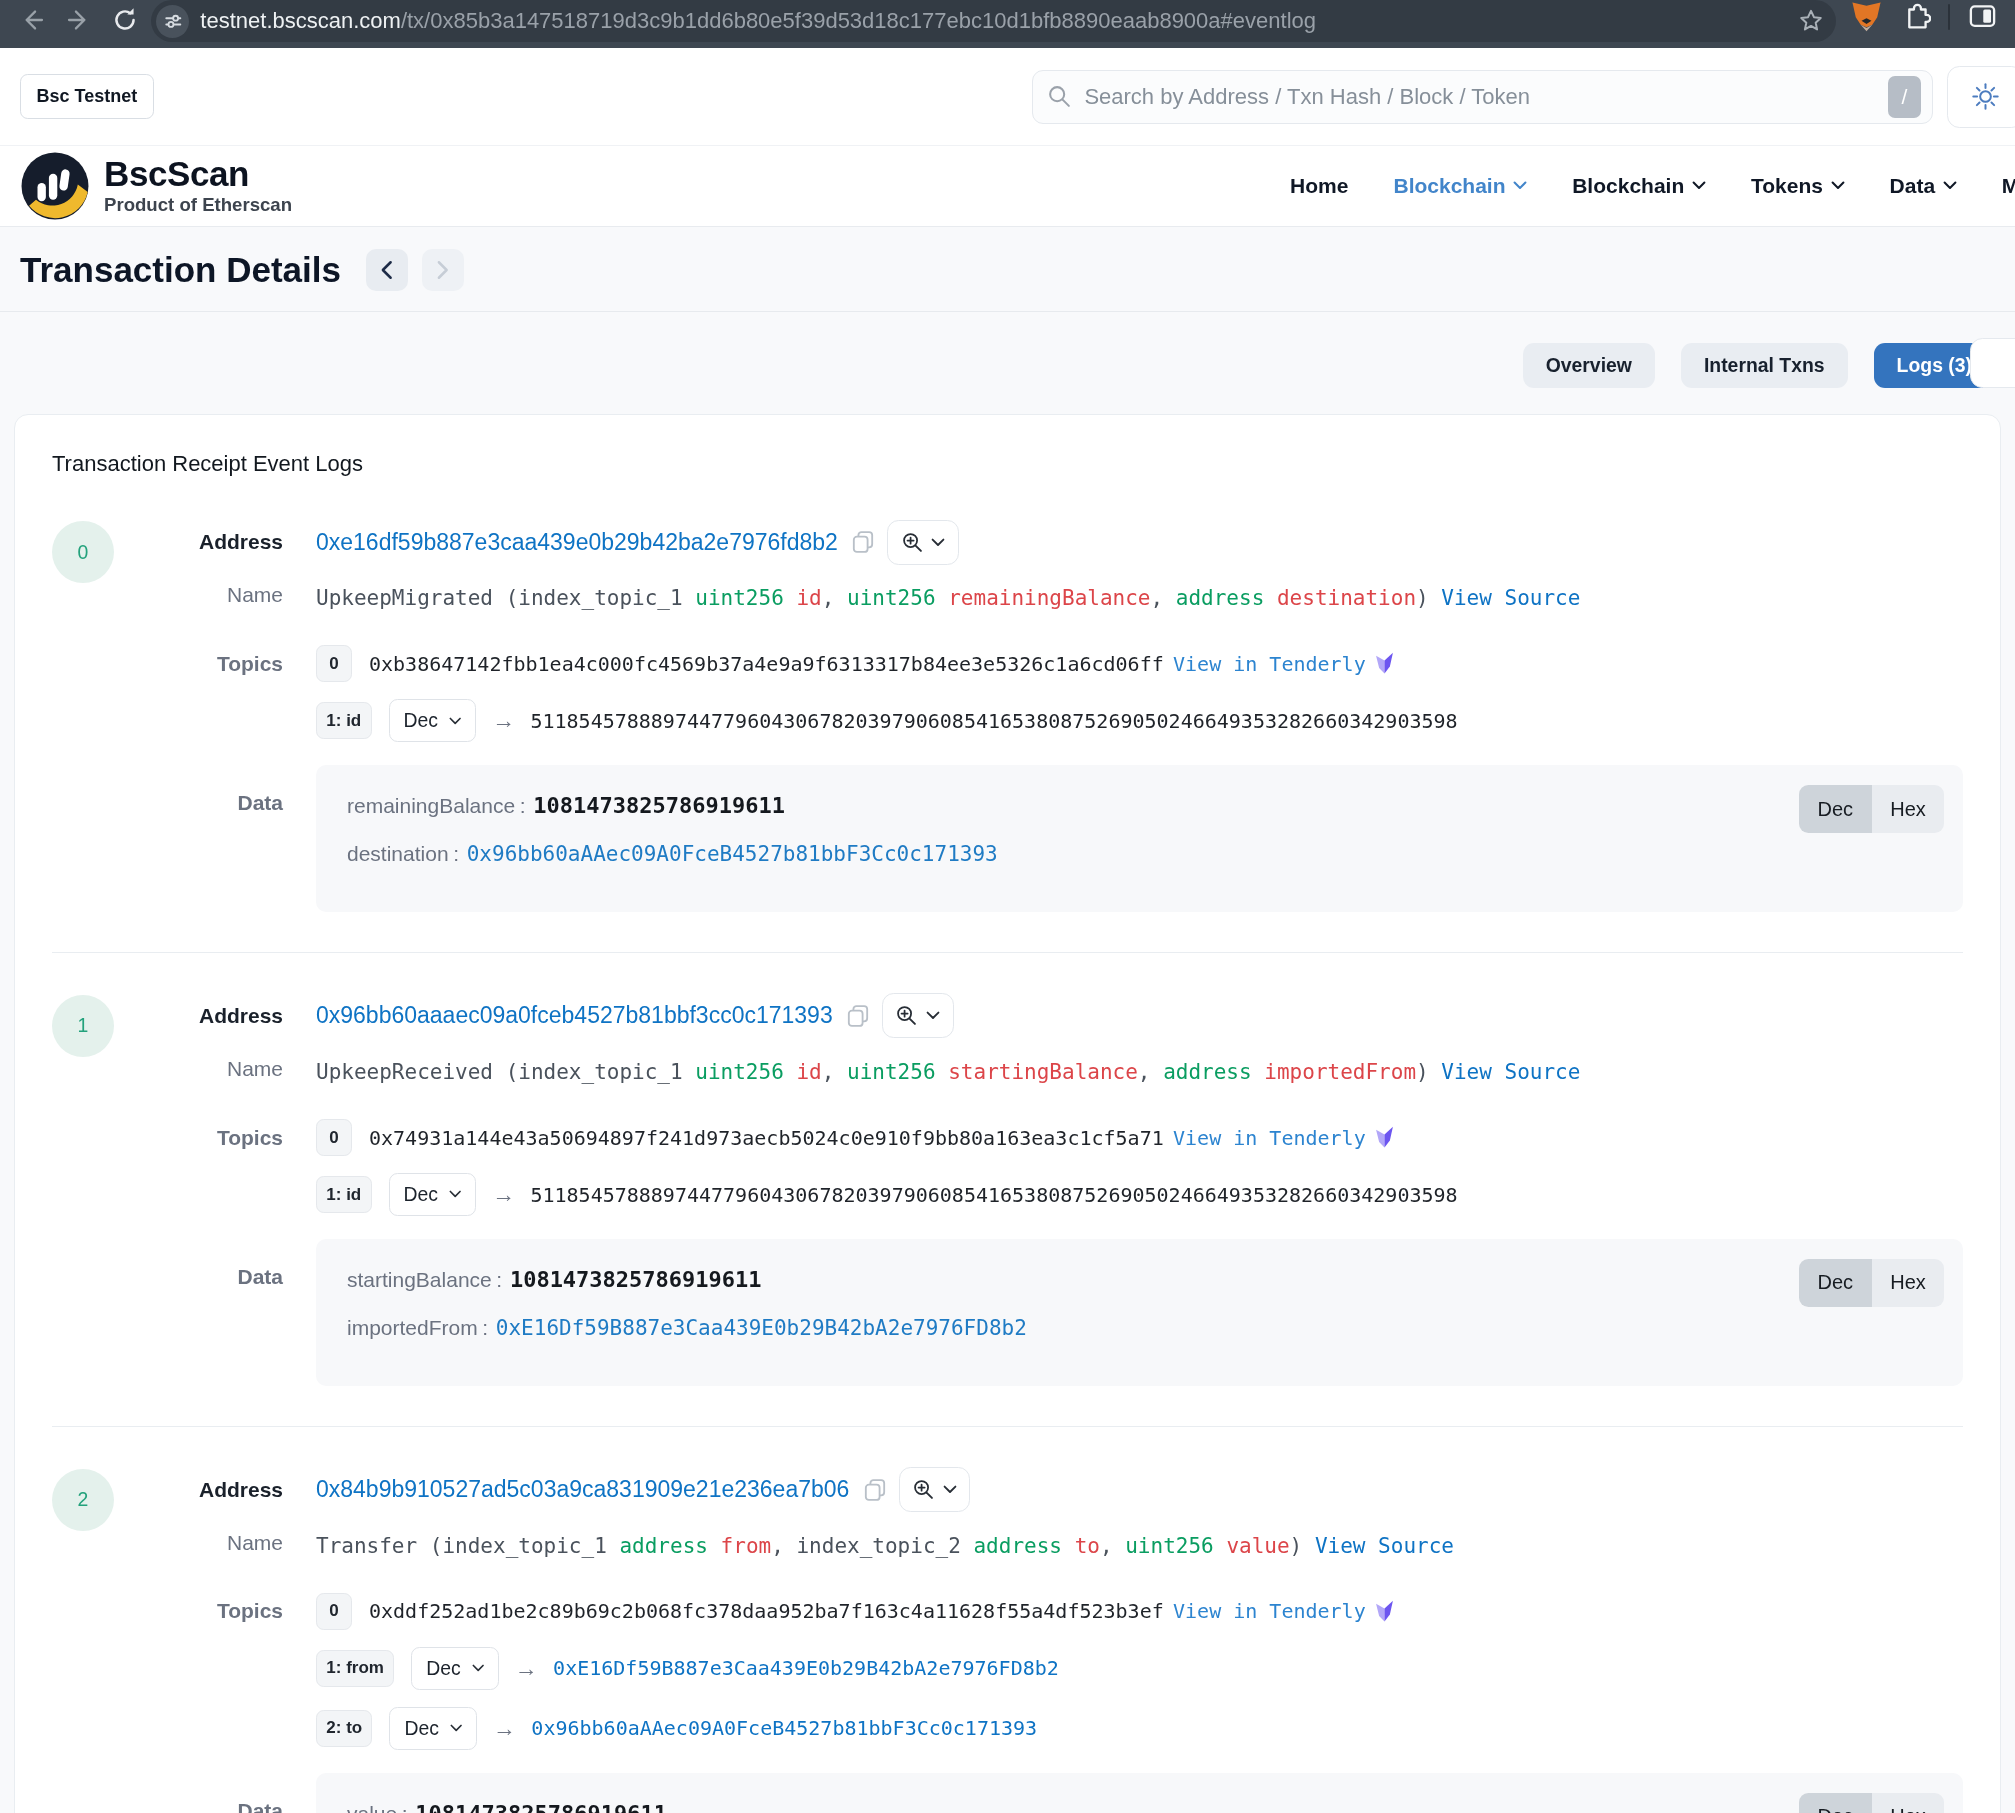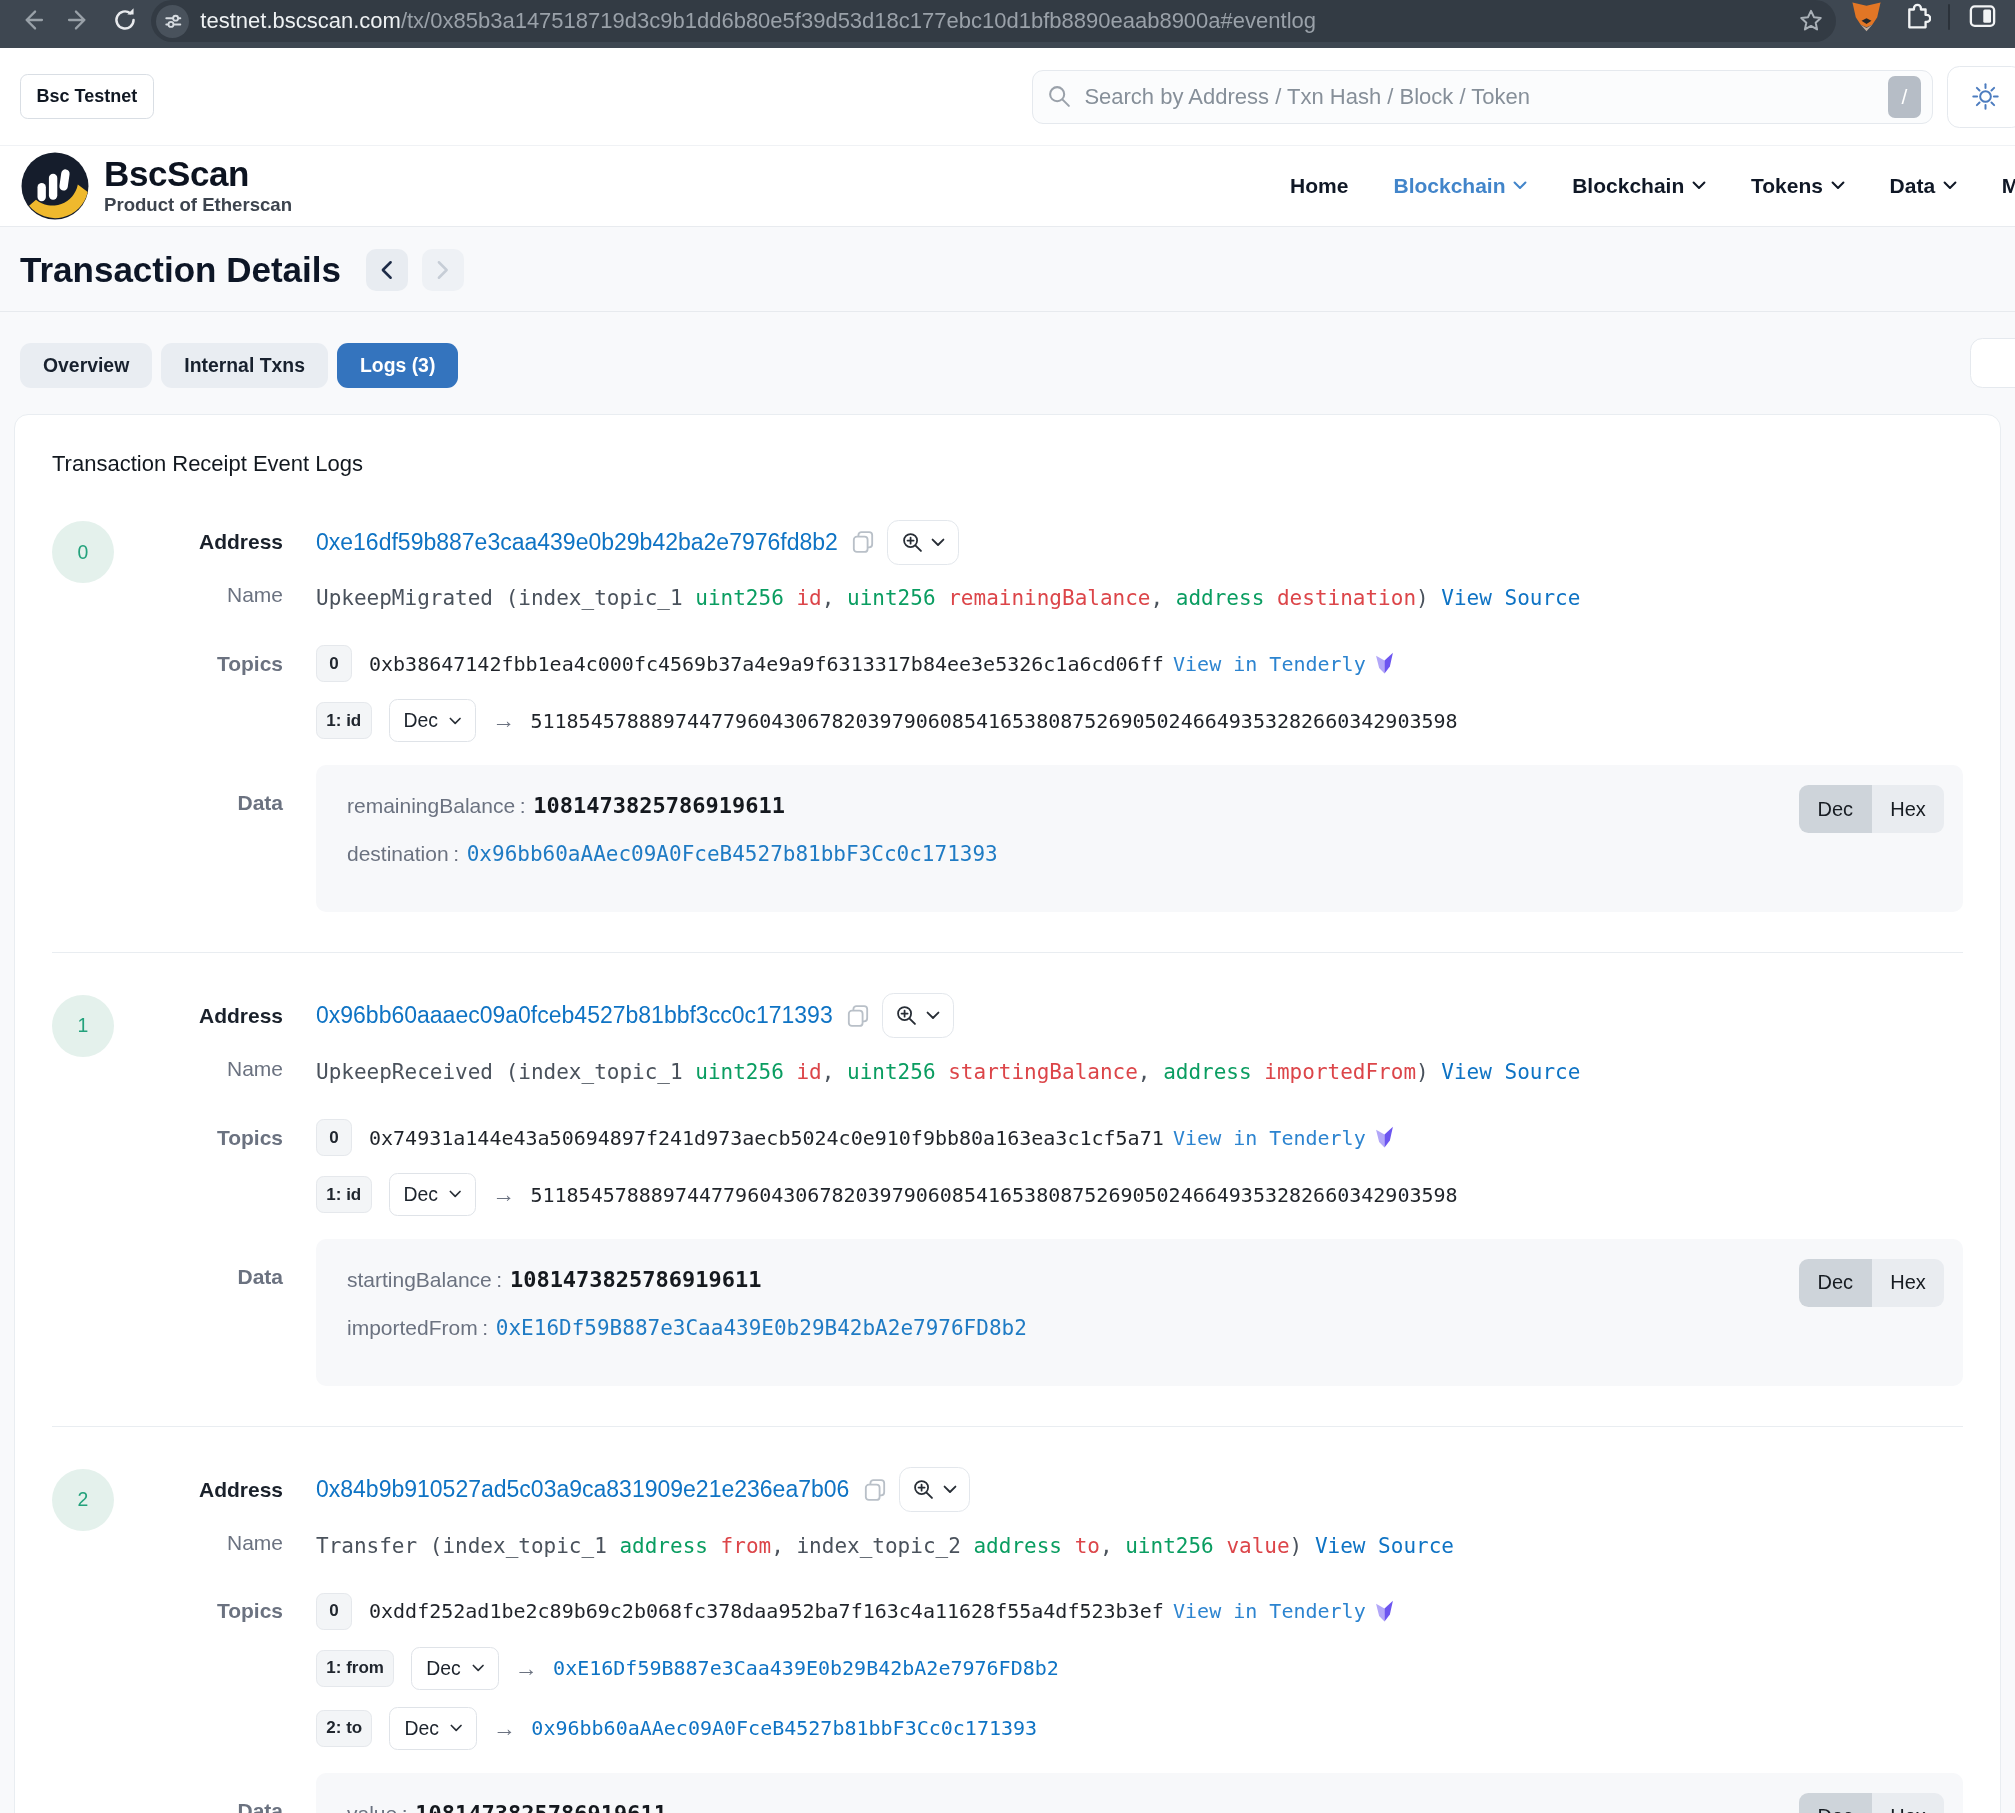--- a/index.html
+++ b/index.html
@@ -41,21 +41,21 @@
 
   
   .page-bg { background:#f8f9fb; }
   .title-row { padding:22px 20px 20px; display:flex; align-items:center; gap:14px; }
   .title-row h1 { font-size:35px; font-weight:800; color:#0d1626; margin-right:11px; }
   .pager-btn { width:42px; height:42px; border-radius:10px; display:flex; align-items:center; justify-content:center; border:none; cursor:pointer; }
   .pager-prev { background:#e8ecf1; }
   .pager-next { background:#eef1f5; }
   .thin-rule { height:0.8px; background:#e7eaee; }
 
-  .tabs-row { padding:31px 20px 23px; display:flex; gap:9px; position:relative; }
+  .tabs-row { padding:31px 20px 23px; display:flex; gap:26px; position:relative;justify-content:flex-end; }
   .tab-pill { height:45px; border-radius:11px; padding:0 23px; display:flex; align-items:center; font-size:19.4px; font-weight:600; color:#18212e; background:#e9edf2; border:none; cursor:pointer; }
   .tab-pill.active { background:#3474be; color:#fff; }
   .tabs-extra-btn { position:absolute; right:-26px; top:26px; width:71px; height:50px; background:#fff; border:0.8px solid #e5e9ee; border-radius:12.4px; }
 
   
   .card { margin:3.1px 14px 0; background:#fff; border:0.8px solid #e9edf1; border-radius:14px; padding:36px 0 45px; }
   .card-heading { padding:0 37px; font-size:22px; color:#12181f; margin-bottom:43px; }
 
   .entry { display:flex; padding:0 37px; }
   .badge-col { width:76px; flex:none; padding-top:1.5px; }

